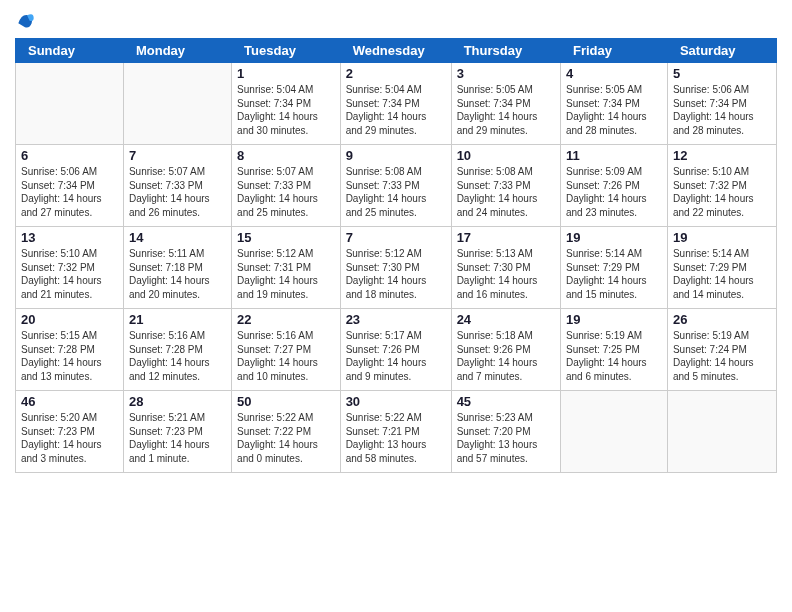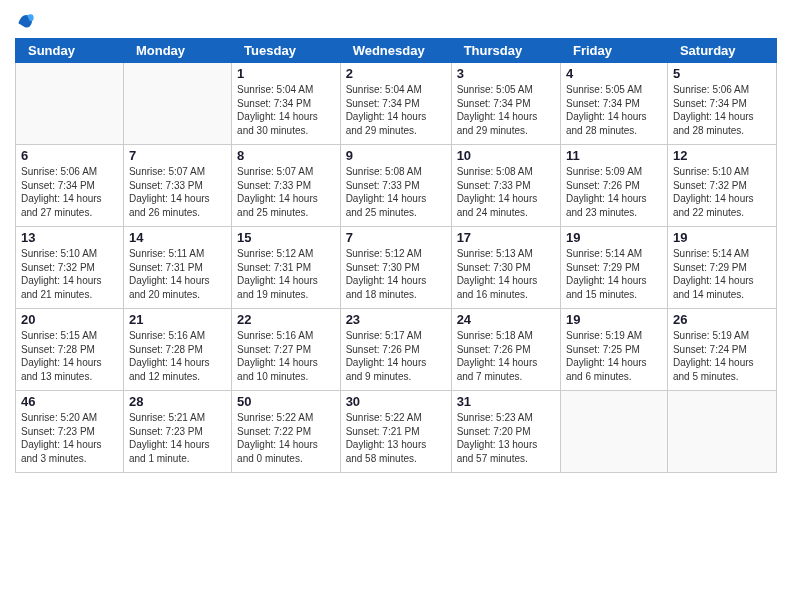--- a/index.html
+++ b/index.html
@@ -197,21 +197,21 @@
         <tr>
           <td>
             <span class="day-number">13</span>
             <div class="day-info">Sunrise: 5:10 AM
 Sunset: 7:32 PM
 Daylight: 14 hours and 21 minutes.</div>
           </td>
           <td>
             <span class="day-number">14</span>
             <div class="day-info">Sunrise: 5:11 AM
-Sunset: 7:31 PM
+Sunset: 7:18 PM
 Daylight: 14 hours and 20 minutes.</div>
           </td>
           <td>
             <span class="day-number">15</span>
             <div class="day-info">Sunrise: 5:12 AM
 Sunset: 7:31 PM
 Daylight: 14 hours and 19 minutes.</div>
           </td>
           <td>
             <span class="day-number">7</span>
@@ -259,21 +259,21 @@
           </td>
           <td>
             <span class="day-number">23</span>
             <div class="day-info">Sunrise: 5:17 AM
 Sunset: 7:26 PM
 Daylight: 14 hours and 9 minutes.</div>
           </td>
           <td>
             <span class="day-number">24</span>
             <div class="day-info">Sunrise: 5:18 AM
-Sunset: 7:26 PM
+Sunset: 9:26 PM
 Daylight: 14 hours and 7 minutes.</div>
           </td>
           <td>
             <span class="day-number">19</span>
             <div class="day-info">Sunrise: 5:19 AM
 Sunset: 7:25 PM
 Daylight: 14 hours and 6 minutes.</div>
           </td>
           <td>
             <span class="day-number">26</span>
@@ -301,21 +301,21 @@
 Sunset: 7:22 PM
 Daylight: 14 hours and 0 minutes.</div>
           </td>
           <td>
             <span class="day-number">30</span>
             <div class="day-info">Sunrise: 5:22 AM
 Sunset: 7:21 PM
 Daylight: 13 hours and 58 minutes.</div>
           </td>
           <td>
-            <span class="day-number">31</span>
+            <span class="day-number">45</span>
             <div class="day-info">Sunrise: 5:23 AM
 Sunset: 7:20 PM
 Daylight: 13 hours and 57 minutes.</div>
           </td>
           <td class="empty"></td>
           <td class="empty"></td>
         </tr>
       </tbody>
   </table>
 </div>

